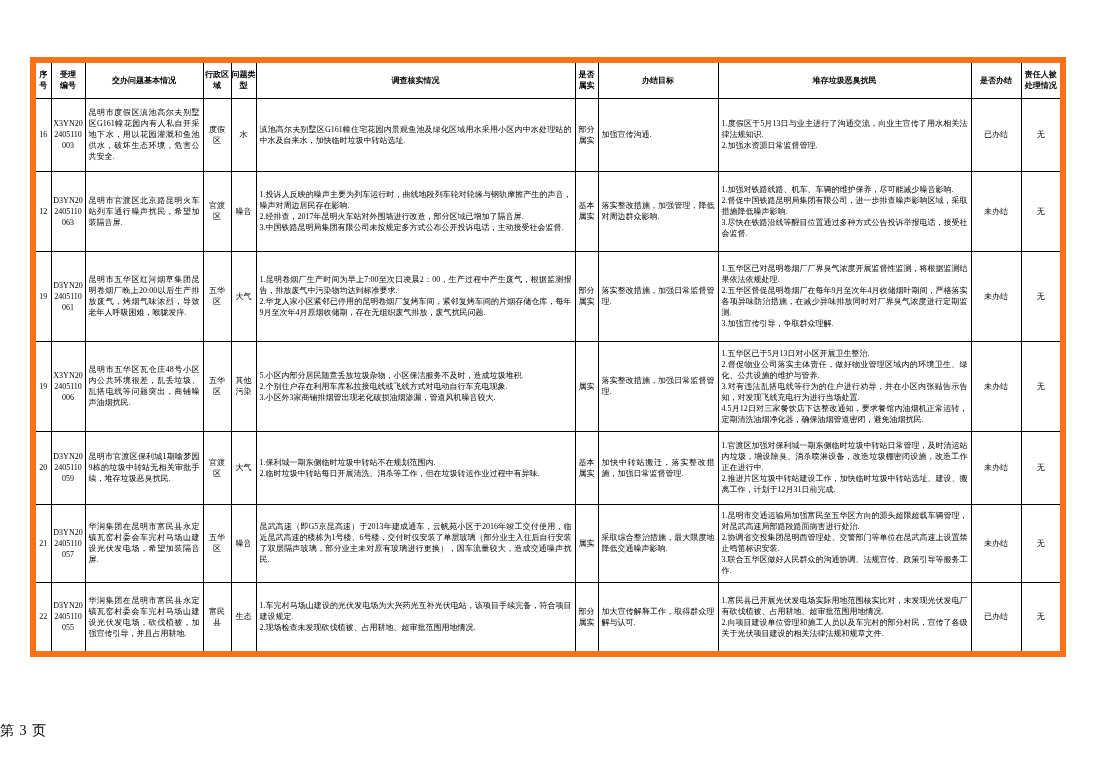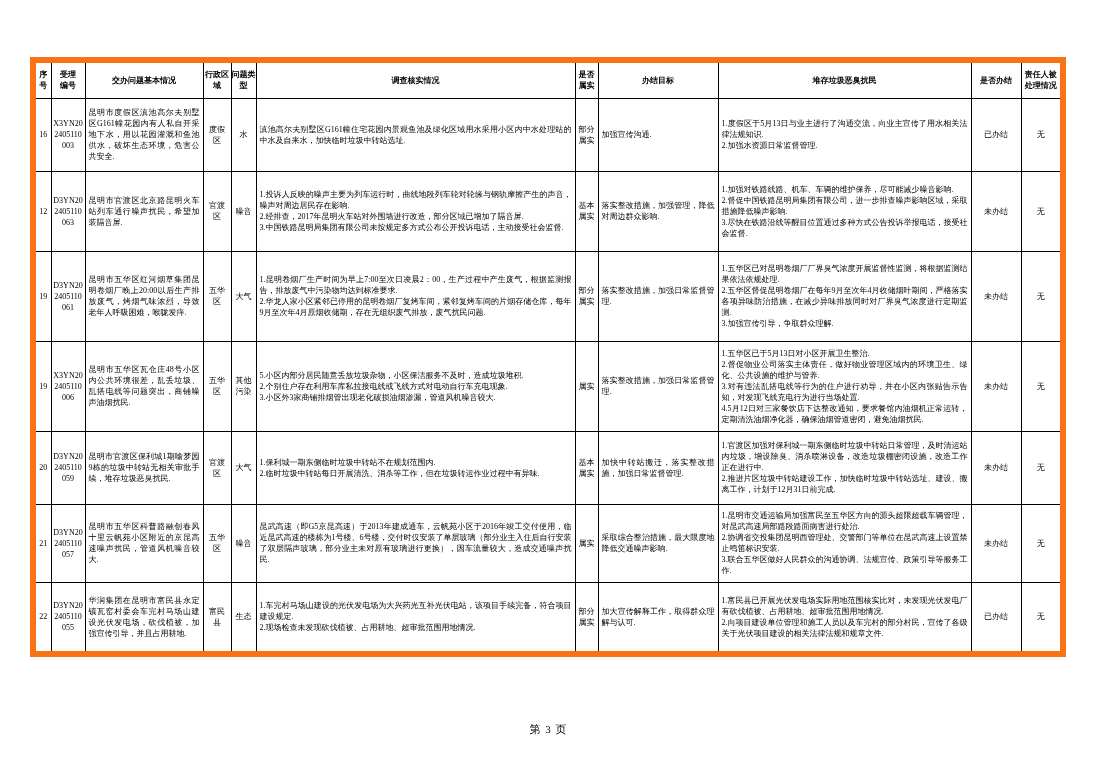--- a/index.html
+++ b/index.html
@@ -52,22 +52,22 @@
     text-align: justify;
     padding: 2px 3px;
     white-space: pre-wrap;
     word-break: break-all;
   }
   .footer {
     position: absolute;
     left: 0;
     top: 722px;
     width: 100%;
-    text-align: center;
-    font-size: 11px;
+    text-align: left;
+    font-size: 14px;
     letter-spacing: 1px;
   }
 </style>
 </head>
 <body>
 
 <div class="sheet">
   <table class="report">
     <colgroup>
       <col style="width:18px">
@@ -186,21 +186,21 @@
           <td class="c-text">1.官渡区加强对保利城一期东侧临时垃圾中转站日常管理，及时清运站内垃圾，增设除臭、消杀喷淋设备，改造垃圾棚密闭设施，改造工作正在进行中.
 2.推进片区垃圾中转站建设工作，加快临时垃圾中转站选址、建设、搬离工作，计划于12月31日前完成.</td>
           <td class="c-center">未办结</td>
           <td class="c-center">无</td>
         </tr>
         <tr style="height: 78px;">
           <td class="c-center">21</td>
           <td class="c-center">D3YN20
 2405110
 057</td>
-          <td class="c-text">昆明市五华区科普路融创春风十里云帆苑小区附近的京昆高速噪声扰民，管道风机噪音较大.</td>
+          <td class="c-text">华润集团在昆明市富民县永定镇瓦窑村委会车完村马场山建设光伏发电场，希望加装隔音屏.</td>
           <td class="c-center c-narrow">五华区</td>
           <td class="c-center c-narrow">噪音</td>
           <td class="c-text">昆武高速（即G5京昆高速）于2013年建成通车，云帆苑小区于2016年竣工交付使用，临近昆武高速的楼栋为1号楼、6号楼，交付时仅安装了单层玻璃（部分业主入住后自行安装了双层隔声玻璃，部分业主未对原有玻璃进行更换），因车流量较大，造成交通噪声扰民.</td>
           <td class="c-center">属实</td>
           <td class="c-text">采取综合整治措施，最大限度地降低交通噪声影响.</td>
           <td class="c-text">1.昆明市交通运输局加强富民至五华区方向的源头超限超载车辆管理，对昆武高速局部路段路面病害进行处治.
 2.协调省交投集团昆明西管理处、交警部门等单位在昆武高速上设置禁止鸣笛标识安装.
 3.联合五华区做好人民群众的沟通协调、法规宣传、政策引导等服务工作.</td>
           <td class="c-center">未办结</td>
           <td class="c-center">无</td>

